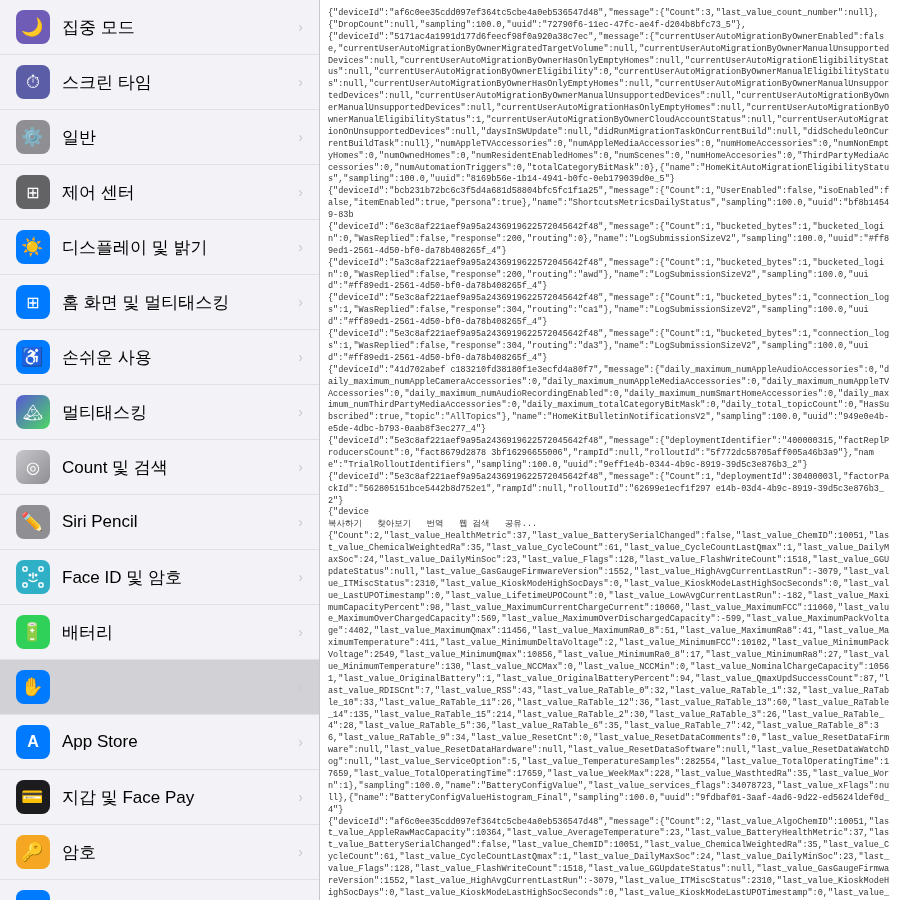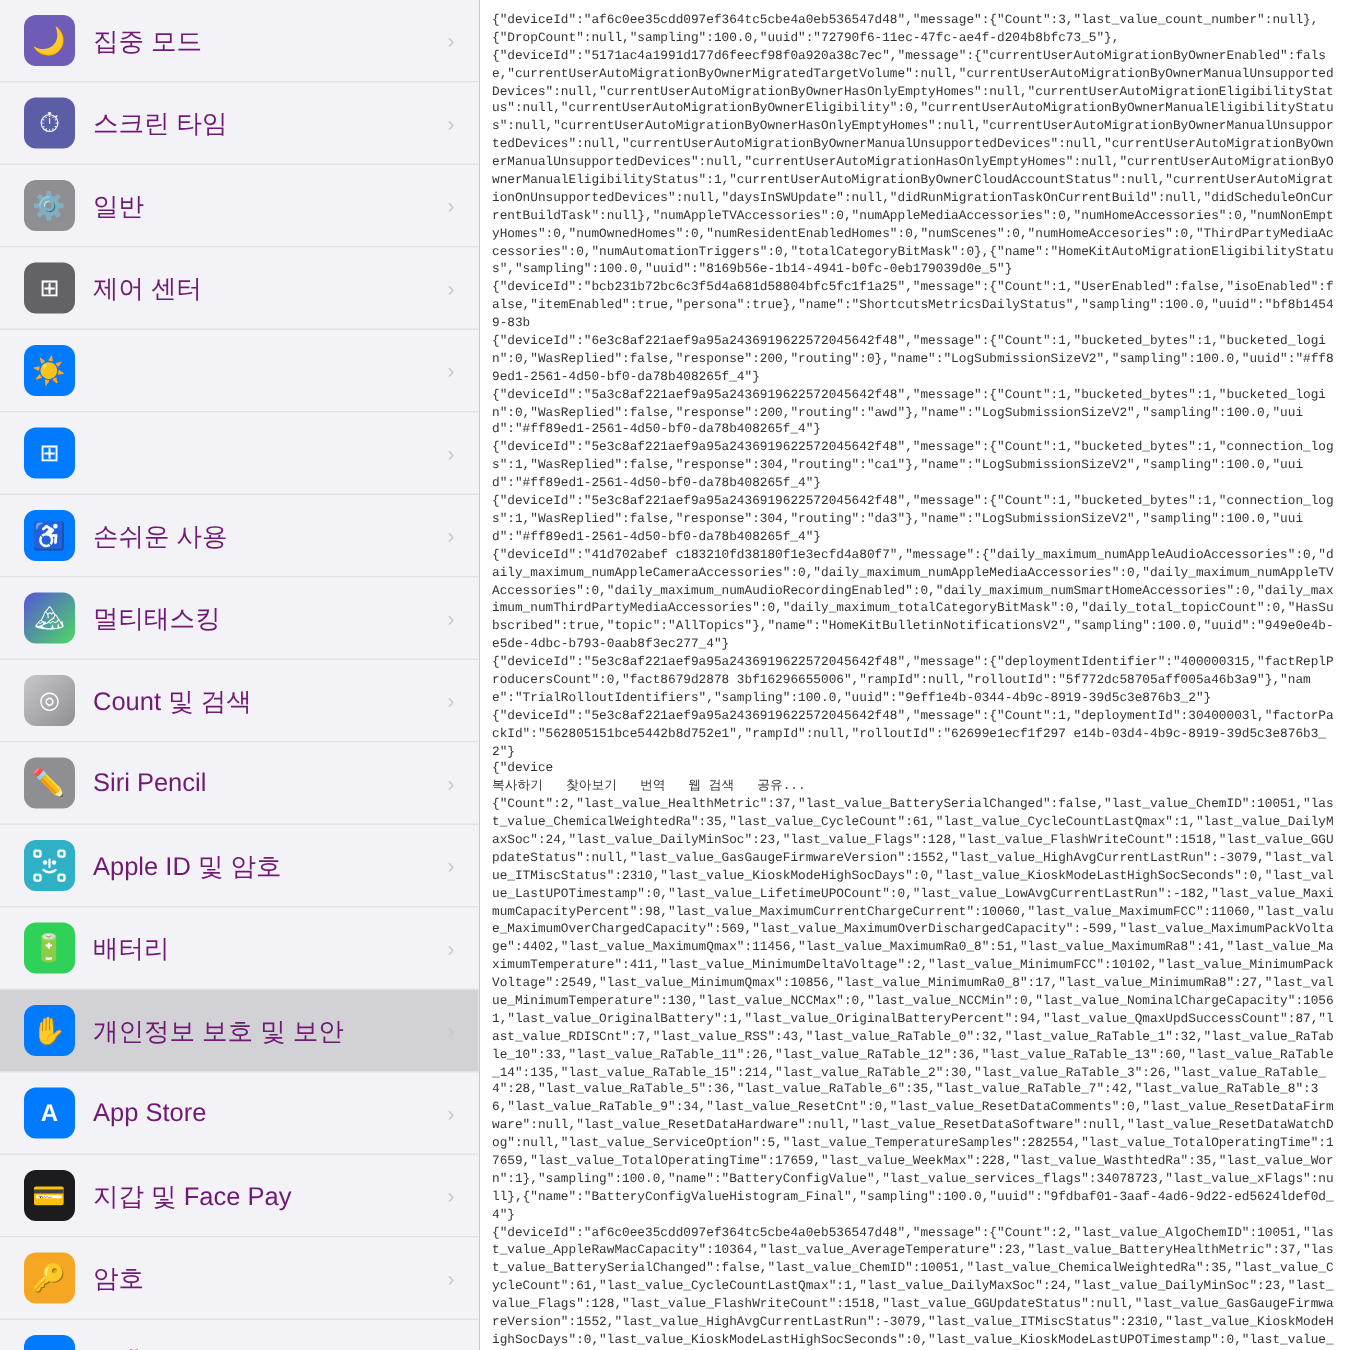--- a/index.html
+++ b/index.html
@@ -43,21 +43,21 @@
       display: flex;
       align-items: center;
       justify-content: center;
       margin-right: 12px;
       flex-shrink: 0;
       font-size: 18px;
     }
 
     .sidebar-label {
       font-size: 17px;
-      color: #701a75;
+      color: #000000;
       font-weight: 400;
     }
 
     .chevron {
       margin-left: auto;
       color: #c7c7cc;
       font-size: 14px;
     }
 
     
@@ -113,27 +113,29 @@
       <span style="font-size:16px; color:white;">⊞</span>
     </div>
     <span class="sidebar-label">제어 센터</span>
     <span class="chevron">›</span>
   </div>
 
   <div class="sidebar-item">
     <div class="icon-wrap" style="background:#007aff;">
       <span style="font-size:18px; color:white;">☀️</span>
     </div>
+    <span class="sidebar-label">디스플레이 및 밝기</span>
     <span class="chevron">›</span>
   </div>
 
   <div class="sidebar-item">
     <div class="icon-wrap" style="background:#007aff;">
       <span style="font-size:16px; color:white;">⊞</span>
     </div>
+    <span class="sidebar-label">홈 화면 및 멀티태스킹</span>
     <span class="chevron">›</span>
   </div>
 
   <div class="sidebar-item">
     <div class="icon-wrap" style="background:#007aff;">
       <span style="font-size:18px; color:white;">♿</span>
     </div>
     <span class="sidebar-label">손쉬운 사용</span>
     <span class="chevron">›</span>
   </div>
@@ -168,37 +170,36 @@
         <rect x="1" y="1" width="4" height="4" rx="1" stroke="white" stroke-width="1.5" fill="none"></rect>
         <rect x="17" y="1" width="4" height="4" rx="1" stroke="white" stroke-width="1.5" fill="none"></rect>
         <rect x="1" y="17" width="4" height="4" rx="1" stroke="white" stroke-width="1.5" fill="none"></rect>
         <rect x="17" y="17" width="4" height="4" rx="1" stroke="white" stroke-width="1.5" fill="none"></rect>
         <circle cx="8" cy="9" r="1.5" fill="white"></circle>
         <circle cx="14" cy="9" r="1.5" fill="white"></circle>
         <path d="M7 14 Q11 17 15 14" stroke="white" stroke-width="1.5" fill="none" stroke-linecap="round"></path>
         <line x1="11" y1="7" x2="11" y2="12" stroke="white" stroke-width="1.5" stroke-linecap="round"></line>
       </svg>
     </div>
-    <span class="sidebar-label">Apple ID 및 암호</span>
+    <span class="sidebar-label">Face ID 및 암호</span>
     <span class="chevron">›</span>
   </div>
 
   <div class="sidebar-item">
     <div class="icon-wrap" style="background:#30d158;">
       <span style="font-size:18px;">🔋</span>
     </div>
     <span class="sidebar-label">배터리</span>
     <span class="chevron">›</span>
   </div>
 
   <div class="sidebar-item active">
     <div class="icon-wrap" style="background:#007aff;">
       <span style="font-size:18px; color:white;">✋</span>
     </div>
-    <span class="sidebar-label">개인정보 보호 및 보안</span>
     <span class="chevron">›</span>
   </div>
 
   <div class="sidebar-item">
     <div class="icon-wrap" style="background:#007aff;">
       <svg width="22" height="22" viewBox="0 0 22 22">
         <text x="11" y="16" text-anchor="middle" font-size="16" fill="white" font-family="SF Pro, Arial, sans-serif" font-weight="bold">A</text>
       </svg>
     </div>
     <span class="sidebar-label">App Store</span>

